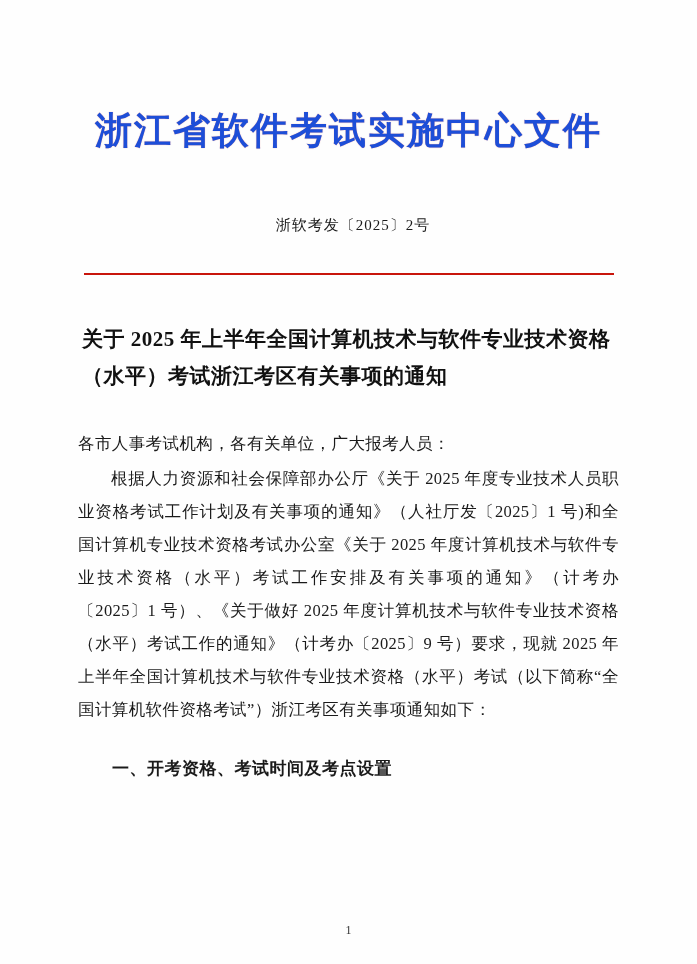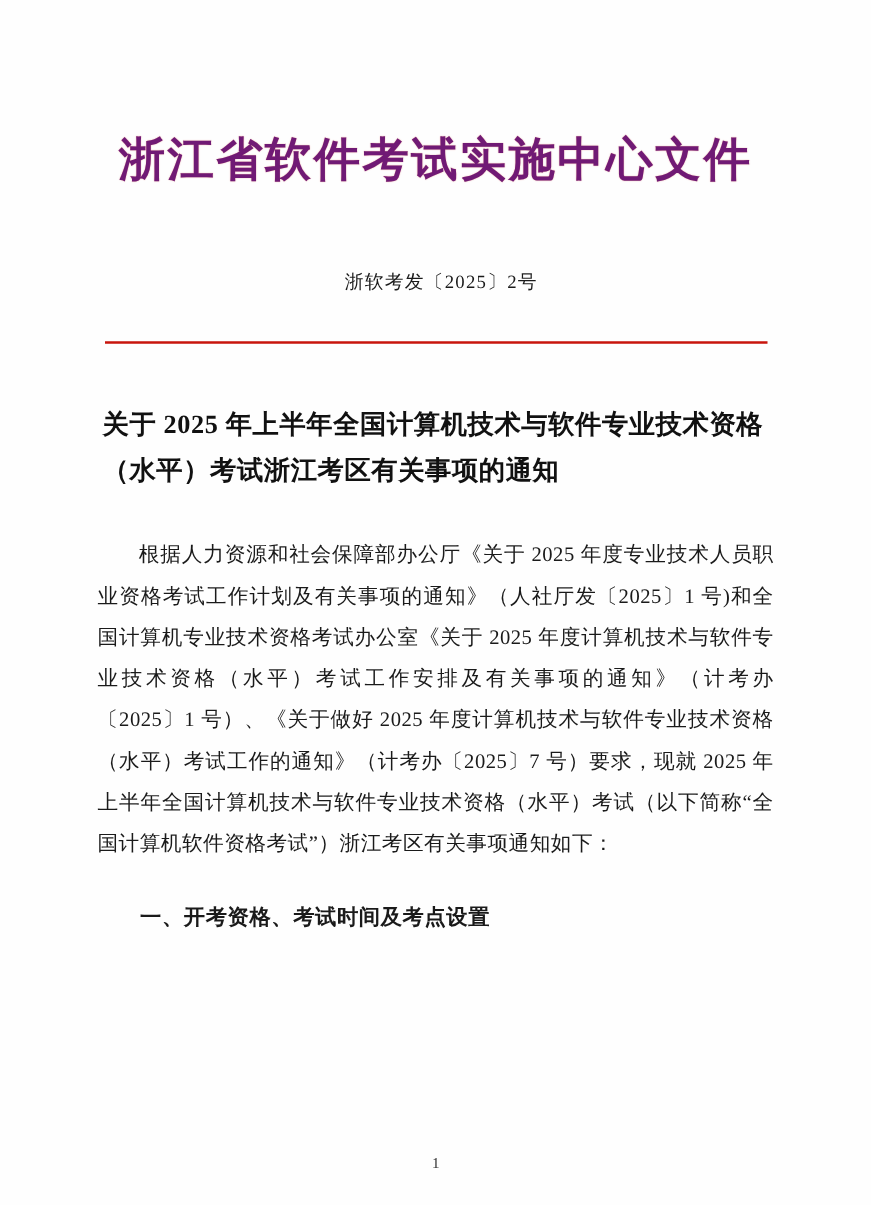--- a/index.html
+++ b/index.html
@@ -21,22 +21,22 @@
     box-sizing: border-box;
     padding: 0;
     position: relative;
     background: #fefefe;
   }
   .doc-header {
     text-align: center;
     padding-top: 108px;
   }
   .doc-title-red {
-    color: #701a75;
-    font-family: Liberation Mono, monospace;
+    color: #1d4ed8;
+    font-family: Liberation Sans, sans-serif;
     font-weight: bold;
     font-size: 37px;
     letter-spacing: 2px;
     line-height: 1.25;
     text-shadow: 0 0 1px rgba(200,21,12,0.45);
   }
   .doc-number {
     text-align: center;
     margin-top: 62px;
     font-size: 15px;
@@ -101,19 +101,20 @@
     <div class="doc-title-red">浙江省软件考试实施中心文件</div>
   </div>
 
   <div class="doc-number">浙软考发〔2025〕2号</div>
 
   <div class="red-rule"></div>
 
   <div class="doc-subject">关于 2025 年上半年全国计算机技术与软件专业技术资格（水平）考试浙江考区有关事项的通知</div>
 
   <div class="doc-body">
-    <p class="para indent">根据人力资源和社会保障部办公厅《关于 2025 年度专业技术人员职业资格考试工作计划及有关事项的通知》（人社厅发〔2025〕1 号)和全国计算机专业技术资格考试办公室《关于 2025 年度计算机技术与软件专业技术资格（水平）考试工作安排及有关事项的通知》（计考办〔2025〕1 号）、《关于做好 2025 年度计算机技术与软件专业技术资格（水平）考试工作的通知》（计考办〔2025〕7 号）要求，现就 2025 年上半年全国计算机技术与软件专业技术资格（水平）考试（以下简称“全国计算机软件资格考试”）浙江考区有关事项通知如下：</p>
+    <p class="para">各市人事考试机构，各有关单位，广大报考人员：</p>
+    <p class="para indent">根据人力资源和社会保障部办公厅《关于 2025 年度专业技术人员职业资格考试工作计划及有关事项的通知》（人社厅发〔2025〕1 号)和全国计算机专业技术资格考试办公室《关于 2025 年度计算机技术与软件专业技术资格（水平）考试工作安排及有关事项的通知》（计考办〔2025〕1 号）、《关于做好 2025 年度计算机技术与软件专业技术资格（水平）考试工作的通知》（计考办〔2025〕9 号）要求，现就 2025 年上半年全国计算机技术与软件专业技术资格（水平）考试（以下简称“全国计算机软件资格考试”）浙江考区有关事项通知如下：</p>
     <p class="section-head">一、开考资格、考试时间及考点设置</p>
   </div>
 
   <div class="page-number">1</div>
 
 </div>
 
 </body></html>

